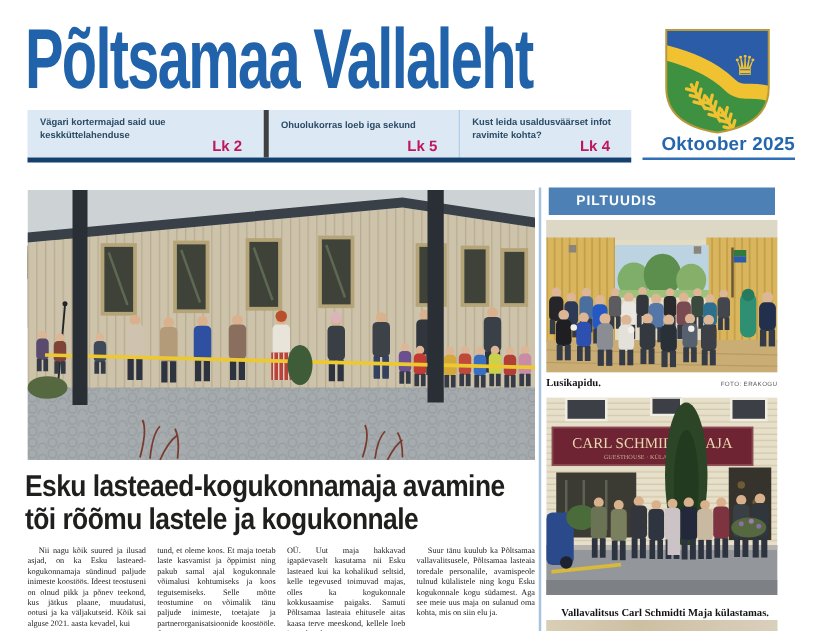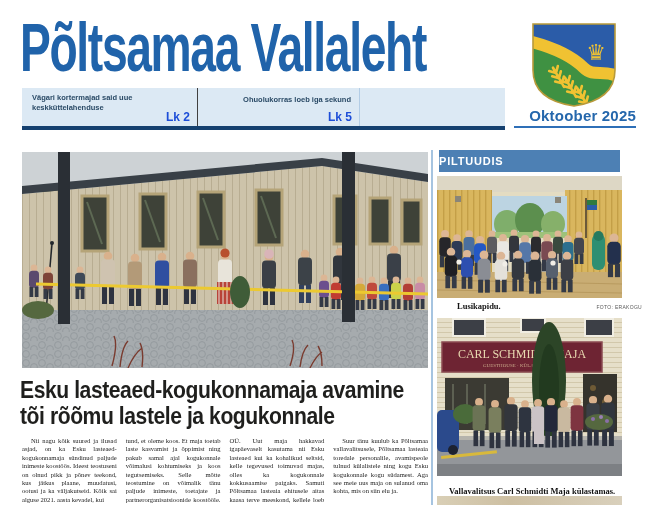--- a/index.html
+++ b/index.html
@@ -13,46 +13,46 @@
       transform:scaleX(.68); transform-origin:left top; white-space:nowrap; }
   .arms { position:absolute; left:528px; top:22px; width:92px; height:86px; }
   .issue { position:absolute; left:512px; top:107px; width:124px; text-align:right;
       font-size:15px; font-weight:600; color:#2567ac; letter-spacing:.2px; }
   .issue-line { position:absolute; left:514px; top:126px; width:122px; height:2px; background:#2e6fb7; }
 
   
   .teasers { position:absolute; left:22px; top:88px; width:483px; height:38px;
       background:#dce9f4; display:flex; }
   .teaser { position:relative; padding:5px 8px 3px 10px; height:100%; }
-  .teaser.t1 { width:176px; border-right:1px solid #404040; }
-  .teaser.t2 { width:162px; border-right:1px solid #b3cde6; text-align:right; padding-top:7px; }
+  .teaser.t1 { width:204px; border-right:4px solid #404040; }
+  .teaser.t2 { width:162px; border-right:1px solid #b3cde6; text-align:left; padding-top:7px; }
   .teaser.t3 { width:145px; }
   .teaser-text { font-size:7.5px; font-weight:bold; color:#2a4a66; line-height:9.5px; }
-  .teaser-page { position:absolute; right:7px; bottom:2px; font-size:12px; font-weight:bold; color:#1d4ed8; }
+  .teaser-page { position:absolute; right:17px; bottom:2px; font-size:12px; font-weight:bold; color:#be185d; }
   .rule-navy { position:absolute; left:22px; top:126px; width:483px; height:3.5px; background:#14406f; }
 
   
   .main-photo { position:absolute; left:22px; top:152px; width:406px; height:216px; display:block; }
   .headline { position:absolute; left:20px; top:377px; width:465px;
       font-size:24px; line-height:26px; font-weight:bold; color:#1f1f1d; letter-spacing:-.5px;
       transform:scaleX(.88); transform-origin:left top; }
   .body-cols { position:absolute; left:22px; top:437px; width:406px; height:68px;
       display:flex; gap:9px; overflow:hidden;
       font-family:"Liberation Serif", serif; font-size:6.6px; line-height:8.4px;
       color:#1c1c1c; text-align:justify; }
   .body-col { flex:1 1 0; }
   .body-col.indent { text-indent:9px; }
 
   
   .divider-v { position:absolute; left:431px; top:150px; width:1.5px; height:355px; background:#a6c4e0; }
   .sb-header { position:absolute; left:439px; top:150px; width:181px; height:22px;
       background:#4d80b4; color:#ffffff; font-size:11px; font-weight:bold;
-      letter-spacing:.8px; line-height:22px; padding-left:0; }
+      letter-spacing:.8px; line-height:22px; padding-left:22px; }
   .sb-photo1 { position:absolute; left:437px; top:176px; width:185px; height:122px; display:block; }
-  .cap-row1 { position:absolute; left:457px; top:301px; width:185px; display:flex;
+  .cap-row1 { position:absolute; left:437px; top:301px; width:185px; display:flex;
       justify-content:space-between; align-items:baseline; }
   .sb-photo2 { position:absolute; left:437px; top:318px; width:185px; height:158px; display:block; }
   .cap2 { position:absolute; left:449px; top:480px; width:190px; }
   .caption { font-family:"Liberation Serif", serif; font-size:8.5px; font-weight:bold; color:#141414; }
   .credit { font-size:5px; color:#5a5a5a; letter-spacing:.3px; }
   .sb-photo3 { position:absolute; left:437px; top:496px; width:185px; height:9px;
       background:linear-gradient(90deg,#d9cfb6,#cdbfa2 40%,#d9d0bc); }
 </style>
 </head>
 <body>
@@ -85,20 +85,24 @@
   <div class="issue-line"></div>
 
   <div class="teasers">
     <div class="teaser t1">
       <div class="teaser-text">Vägari kortermajad said uue keskküttelahenduse</div>
       <div class="teaser-page">Lk 2</div>
     </div>
     <div class="teaser t2">
       <div class="teaser-text">Ohuolukorras loeb iga sekund</div>
       <div class="teaser-page">Lk 5</div>
+    </div>
+    <div class="teaser t3">
+      <div class="teaser-text">Kust leida usaldusväärset infot ravimite kohta?</div>
+      <div class="teaser-page">Lk 4</div>
     </div>
   </div>
   <div class="rule-navy"></div>
 
   <svg class="main-photo" viewBox="0 0 406 216">
     <defs>
       <pattern id="planks" width="7" height="10" patternUnits="userSpaceOnUse">
         <rect width="7" height="10" fill="#cdc3aa"></rect>
         <rect x="0" width="1" height="10" fill="#b8ad92"></rect>
       </pattern>

